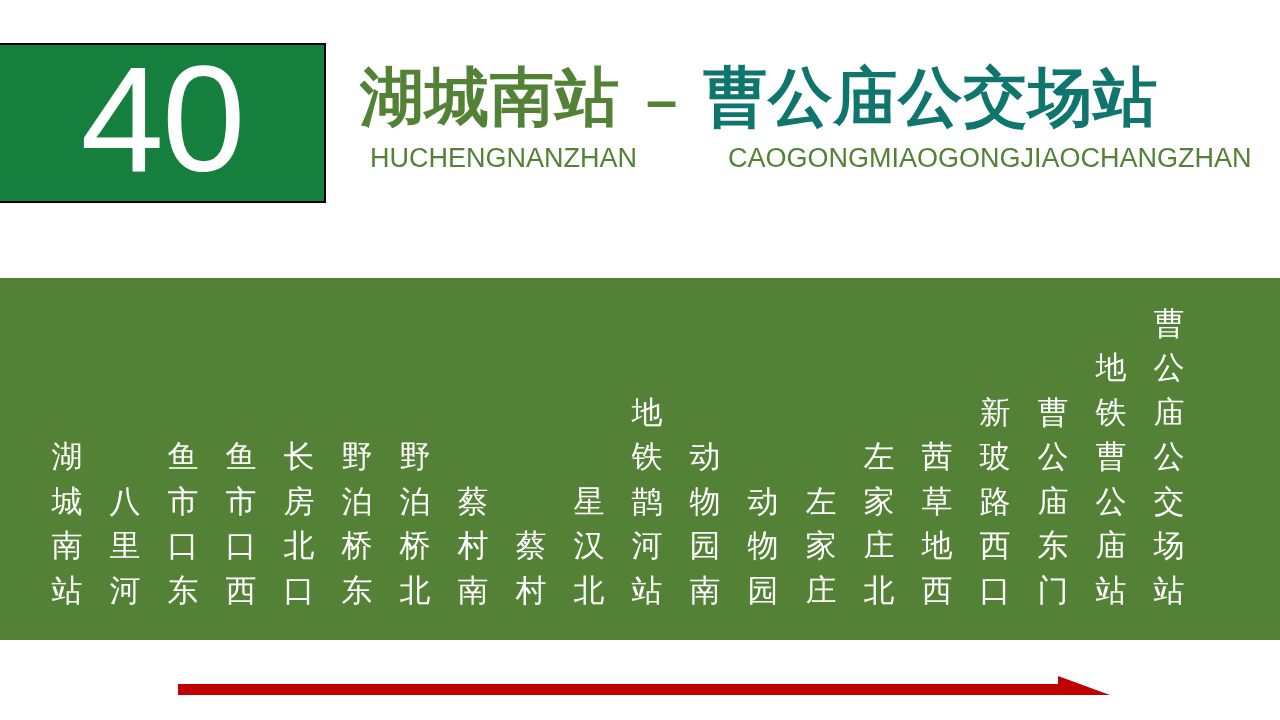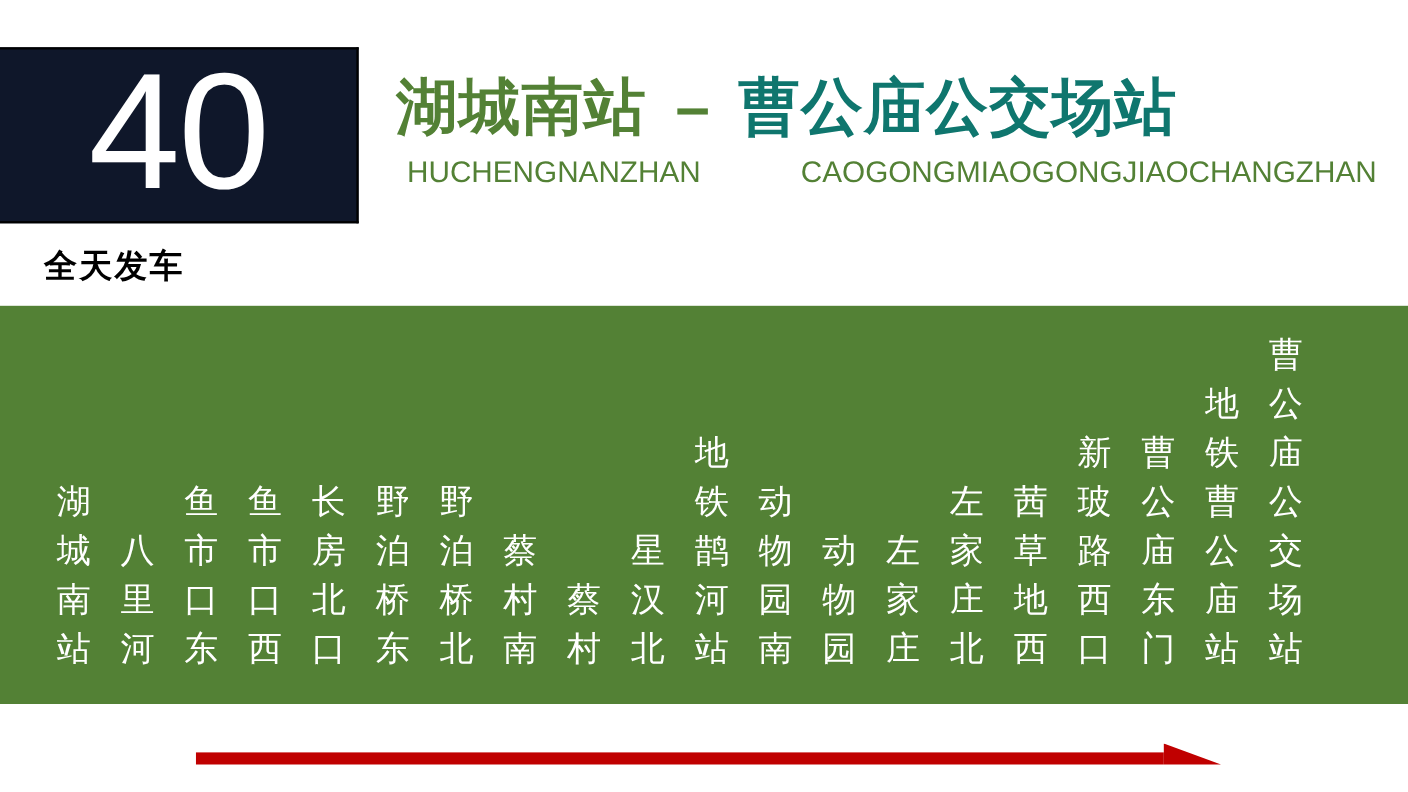--- a/index.html
+++ b/index.html
@@ -39,21 +39,21 @@
   }
 
   #title-block { position:absolute; left:360px; top:62px; width:900px; height:140px; }
 
   #title-line {
     display:flex; align-items:baseline; justify-content:flex-start;
     white-space:nowrap;
   }
   .title-cn {
     color:#538135;
-    font-size:56px;
+    font-size:64px;
     font-weight:bold;
     letter-spacing:1px;
     line-height:70px;
     font-family:"DejaVu Sans","Liberation Sans",sans-serif;
   }
   #title-dash {
     color:#538135; font-size:56px; font-weight:bold;
     line-height:70px; padding:0 26px;
     font-family:"Liberation Sans",sans-serif;
   }
@@ -101,25 +101,24 @@
   #direction-arrow {
     position:absolute; left:178px; top:676px;
     width:932px; height:26px;
   }
 </style>
 </head>
 <body>
 
 <div id="header">
 
-  <div id="route-badge" style="background: #0f172a;">
+  <div id="route-badge" style="background: #15803d;">
     <span id="route-number">40</span>
   </div>
 
-  <div id="all-day-label">全天发车</div>
 
   <div id="title-block">
     <div id="title-line">
       <span class="title-cn" style="color: rgb(83, 129, 53);">湖城南站</span>
       <span id="title-dash" style="color: rgb(83, 129, 53);">–</span>
       <span class="title-cn" style="color: #0f766e;">曹公庙公交场站</span>
     </div>
     <div id="pinyin-line">
       <span class="title-py" id="pinyin-dest" style="color: rgb(83, 129, 53);">CAOGONGMIAOGONGJIAOCHANGZHAN</span>
       <span class="title-py" id="pinyin-origin" style="color: rgb(83, 129, 53);">HUCHENGNANZHAN</span>

